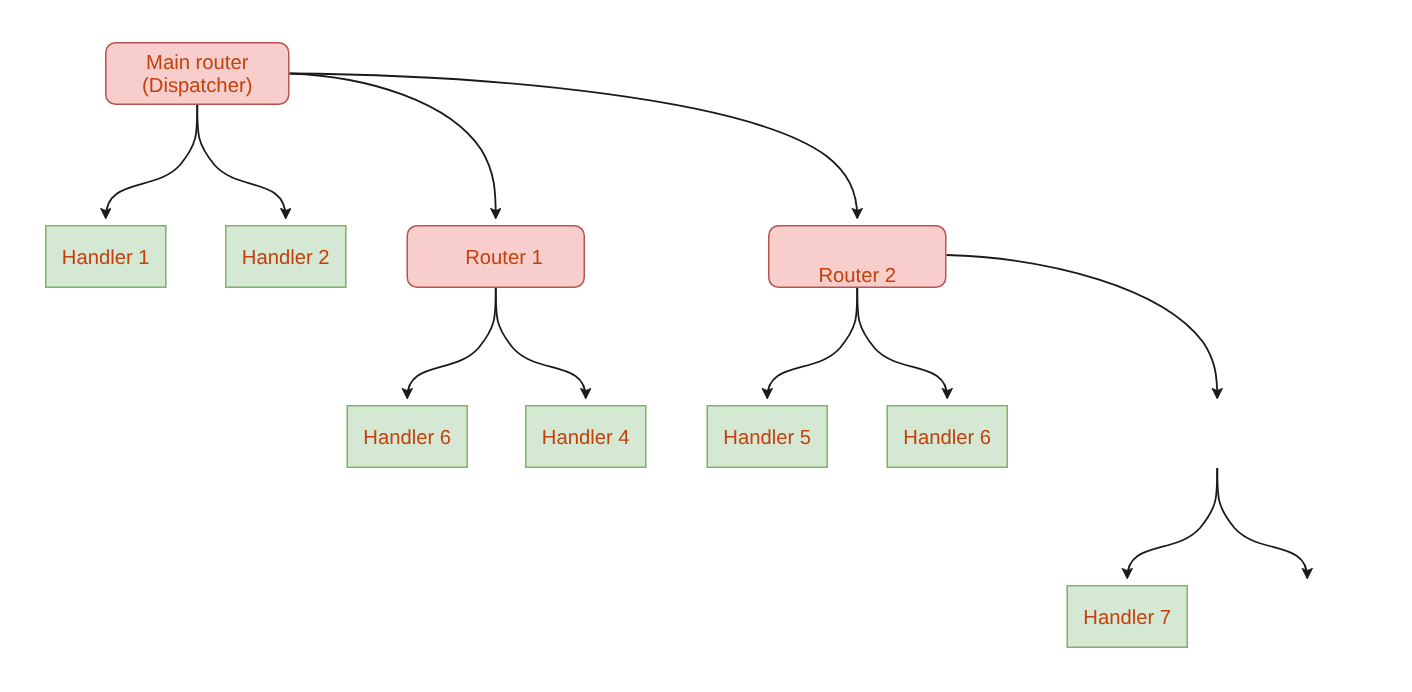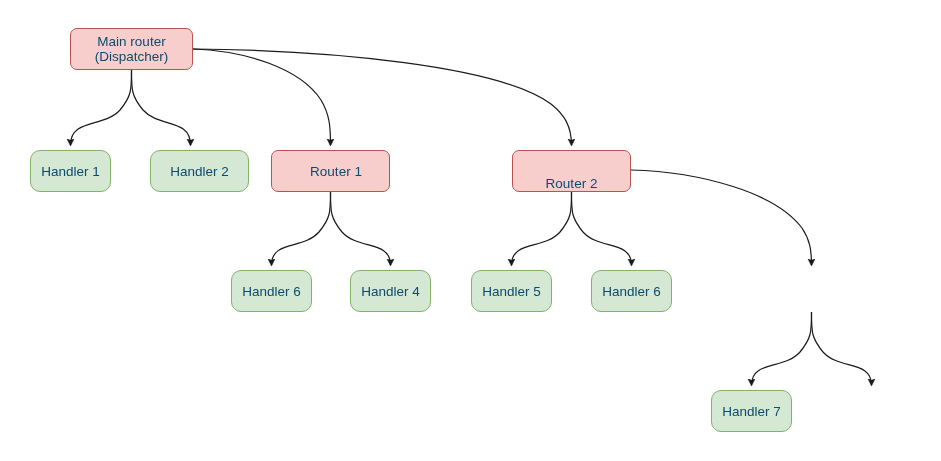--- a/index.html
+++ b/index.html
@@ -33,34 +33,34 @@
   }
   .node {
     position: absolute;
     box-sizing: border-box;
     display: flex;
     align-items: center;
     justify-content: center;
     text-align: center;
     font-size: 13.5px;
     line-height: 15px;
-    color: #0c4a6e;
+    color: #c2410c;
     border-style: solid;
     border-width: 1px;
     white-space: pre-line;
   }
   .node-router {
     background: #f8cecc;
     border-color: #b85450;
     border-radius: 7px;
   }
   .node-handler {
     background: #d5e8d4;
     border-color: #82b366;
-    border-radius: 10px;
+    border-radius: 0px;
   }
   .node-label {
     display: block;
     white-space: pre-line;
   }
 </style>
 </head>
 <body>
 
 <div id="diagram-canvas">
@@ -97,21 +97,21 @@
 
   <div class="node node-router" id="node-main-router" style="left: 70px; top: 28px; width: 123px; height: 42px;">
     <span class="node-label">Main router
 (Dispatcher)</span>
   </div>
 
   <div class="node node-handler" id="node-handler-1" style="left: 30px; top: 150px; width: 81px; height: 42px;">
     <span class="node-label">Handler 1</span>
   </div>
 
-  <div class="node node-handler" id="node-handler-2" style="left: 150px; top: 150px; width: 99px; height: 42px;">
+  <div class="node node-handler" id="node-handler-2" style="left: 150px; top: 150px; width: 81px; height: 42px;">
     <span class="node-label">Handler 2</span>
   </div>
 
   <div class="node node-router" id="node-router-1" style="left: 271px; top: 150px; width: 119px; height: 42px; padding-left: 11px;">
     <span class="node-label">Router 1</span>
   </div>
 
   <div class="node node-router" id="node-router-2" style="left: 512px; top: 150px; width: 119px; height: 42px; align-items: flex-end;">
     <span class="node-label">Router 2</span>
   </div>

